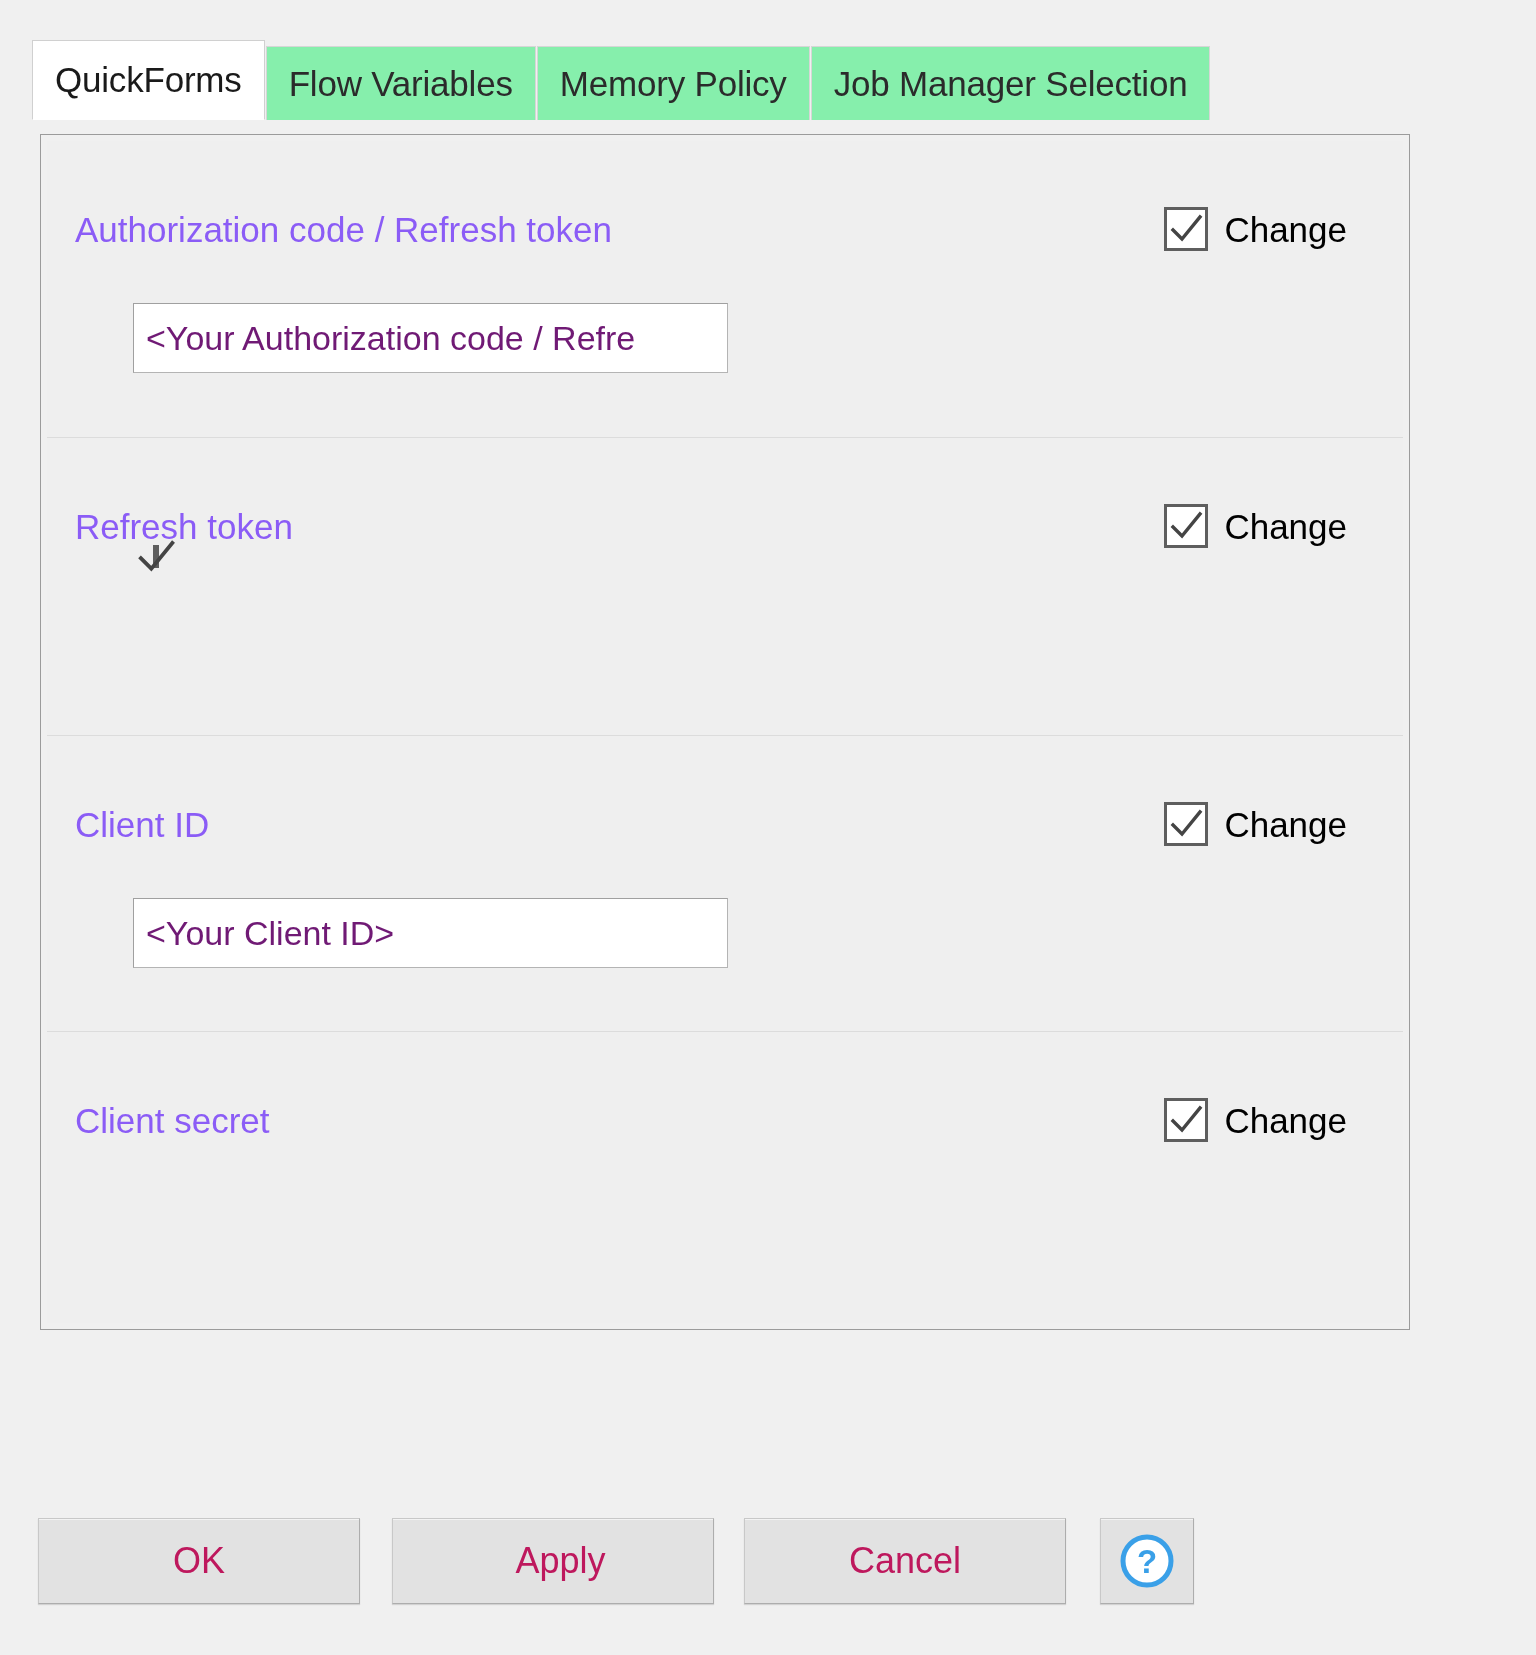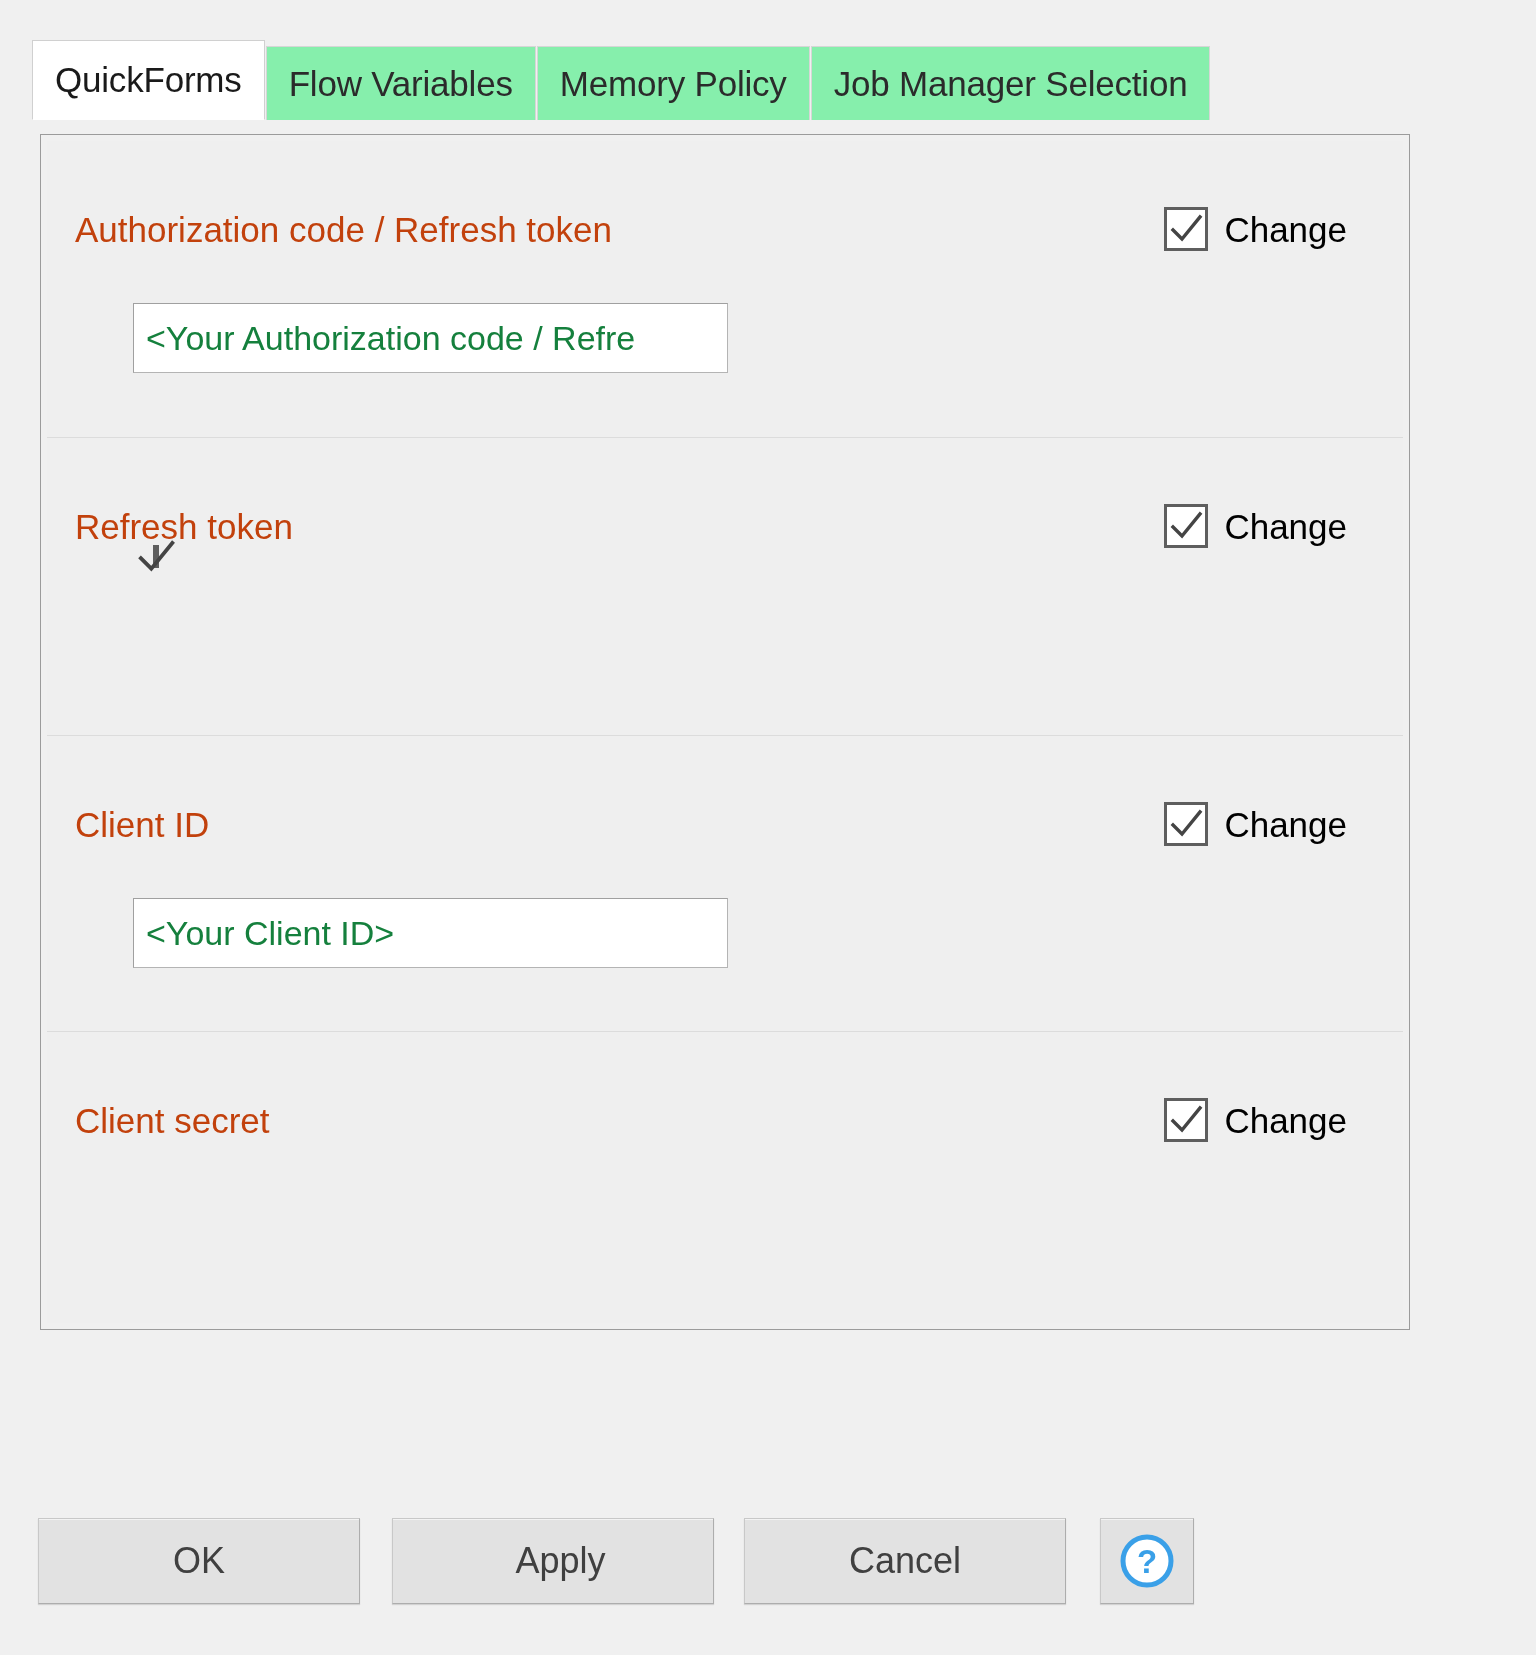--- a/index.html
+++ b/index.html
@@ -95,21 +95,21 @@
   .sec-secret  { height: 292px; }
 
   .row-top {
     display: flex;
     align-items: center;
     justify-content: space-between;
     padding-top: 66px;
   }
   .field-label {
     font-size: 35px;
-    color: #c2410c;
+    color: #8b5cf6;
     line-height: 1;
     white-space: nowrap;
   }
 
   .change-wrap {
     display: flex;
     align-items: center;
     gap: 16px;
     padding-right: 28px;
   }
@@ -157,21 +157,21 @@
     height: 70px;
     box-sizing: border-box;
     background: #ffffff;
     border: 1px solid #b4b4b4;
     border-top-color: #a0a0a0;
     border-left-color: #a0a0a0;
     display: flex;
     align-items: center;
     padding: 4px 12px;
     font-size: 34px;
-    color: #15803d;
+    color: #701a75;
     white-space: nowrap;
     overflow: hidden;
   }
 
   
   .buttonbar {
     position: absolute;
     left: 38px;
     top: 1518px;
     display: flex;
@@ -182,21 +182,21 @@
     box-sizing: border-box;
     background: #e2e2e2;
     border: 1px solid #adadad;
     border-top-color: #c8c8c8;
     border-left-color: #c8c8c8;
     box-shadow: inset 0 1px 0 #f3f3f3, 0 1px 1px rgba(0,0,0,0.12);
     display: flex;
     align-items: center;
     justify-content: center;
     font-size: 36px;
-    color: #404040;
+    color: #be185d;
     font-family: "Liberation Sans", sans-serif;
   }
   .btn-ok     { width: 322px; }
   .btn-apply  { width: 322px; margin-left: 32px; padding-left: 15px; }
   .btn-cancel { width: 322px; margin-left: 30px; }
   .btn-help   { width: 94px;  margin-left: 34px; }
 
   .help-icon { width: 56px; height: 56px; display: block; }
 </style>
 </head>

